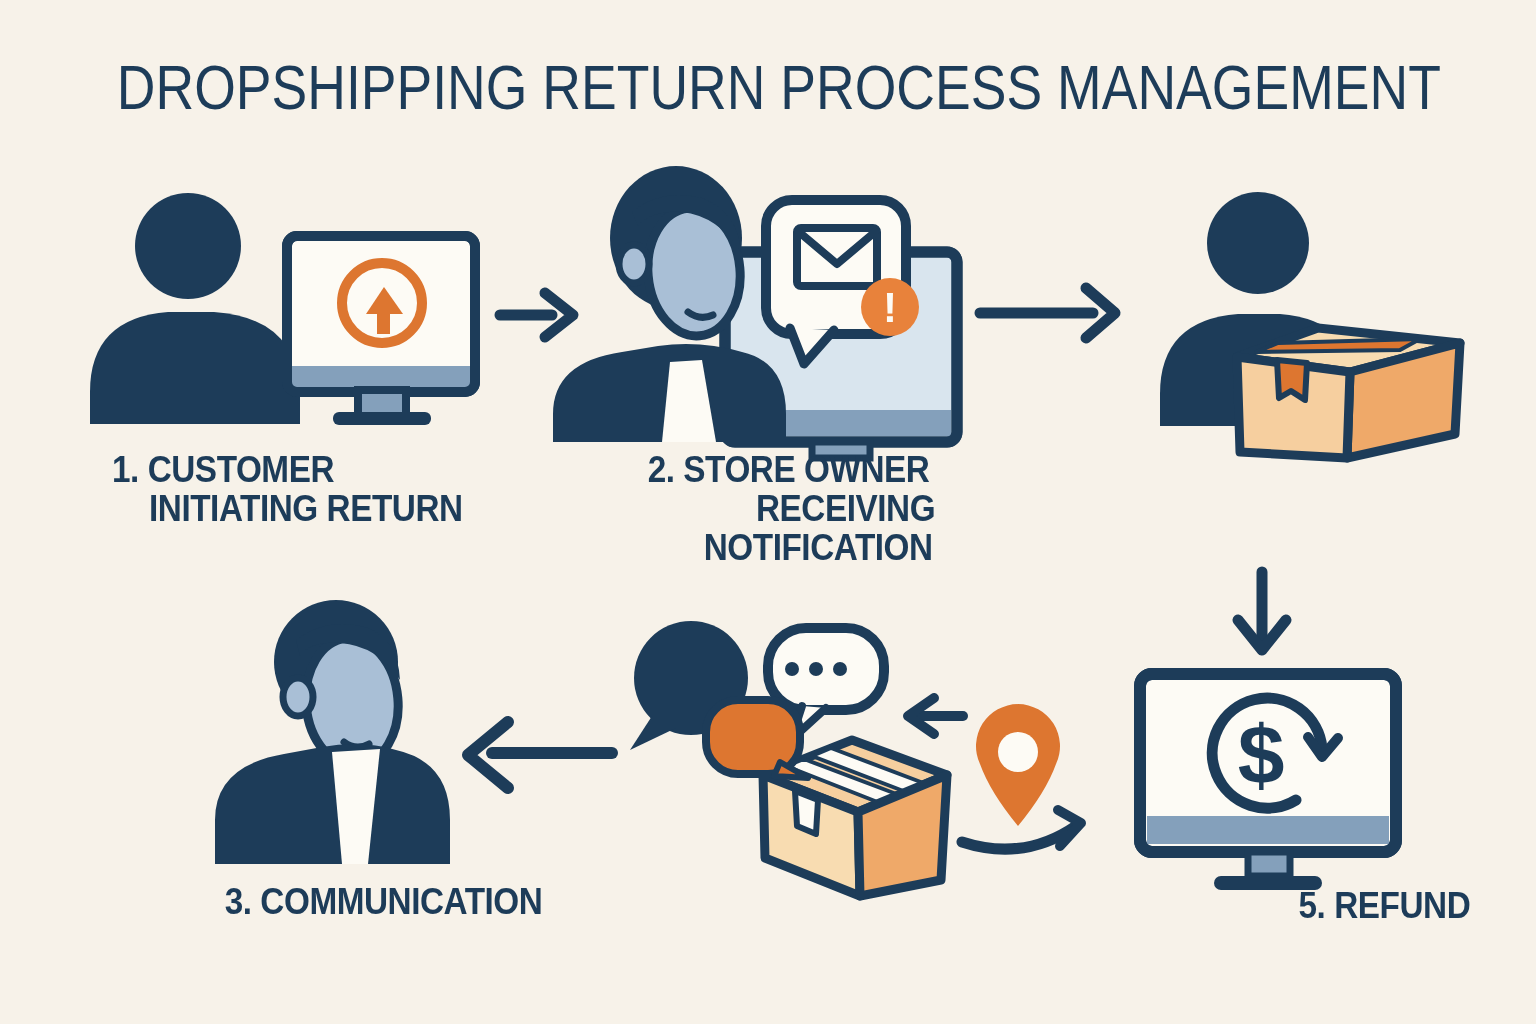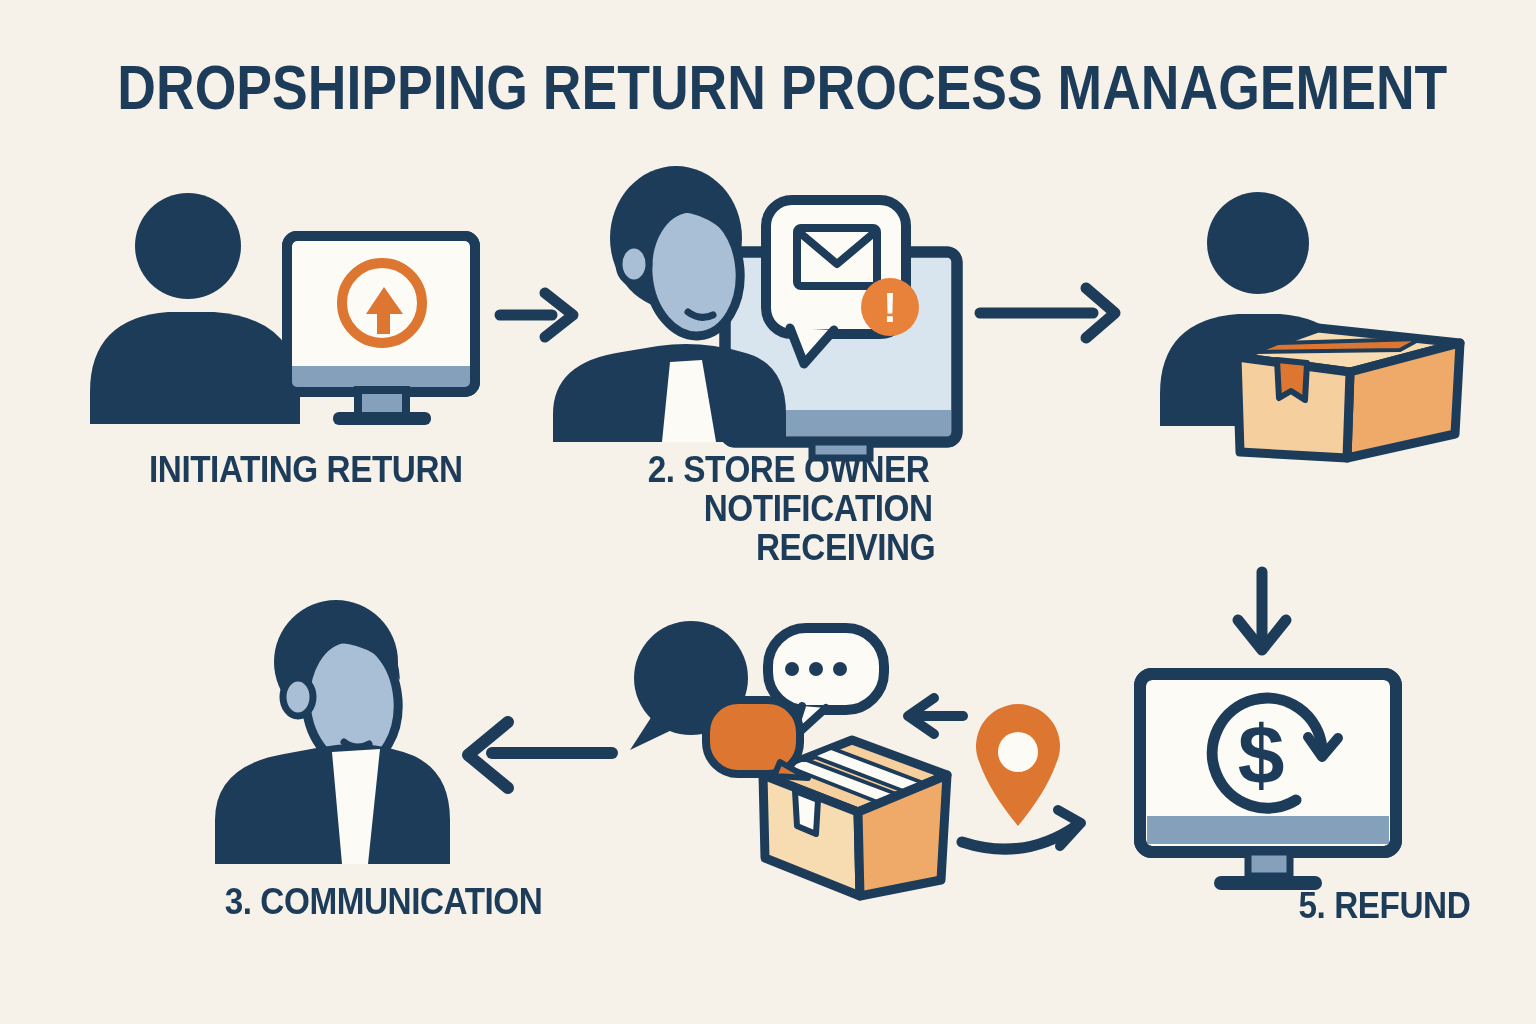--- a/index.html
+++ b/index.html
@@ -5,21 +5,21 @@
   :root{
     --bg:#f7f2e9; --navy:#1d3c59; --steel:#a9bfd6; --screen:#d9e5ee;
     --bar:#84a0bb; --orange:#dd7630; --badge:#e8823b;
     --box-light:#f8dcb1; --box-mid:#efa969; --box-front:#f6cf9f; --white:#fdfbf5;
   }
   html,body{margin:0;padding:0;}
   body{background:#e8e4db;font-family:"Liberation Sans","DejaVu Sans",sans-serif;}
   .stage{position:relative;width:1536px;height:1024px;background:var(--bg);overflow:hidden;}
   .stage svg{position:absolute;left:0;top:0;}
   .title{position:absolute;left:0;right:0;top:54px;text-align:center;
-         font-weight:bold;font-size:63px;line-height:1.05;color:var(--navy);white-space:nowrap;}
+         font-weight:normal;font-size:63px;line-height:1.05;color:var(--navy);white-space:nowrap;}
   .sq{display:inline-block;transform:scaleX(.85);transform-origin:50% 50%;}
   .label{position:absolute;font-weight:bold;font-size:37px;line-height:39px;
          color:var(--navy);letter-spacing:-.5px;}
   .label.center{text-align:right;}
   .label .ln .sq{transform:scaleX(.9);}
   .label.leftal .ln .sq{transform-origin:left center;}
   .label .ln.indent{margin-left:37px;}
   
   .fn{fill:var(--navy);} .fs{fill:var(--steel);} .fw{fill:var(--white);}
   .fo{fill:var(--orange);} .fb{fill:var(--badge);} .fscr{fill:var(--screen);}
@@ -148,27 +148,28 @@
       <path d="M296 640 Q328 616 368 628 Q398 640 400 680 Q378 646 340 643 Q310 641 300 656 Z" class="fn"></path>
       <path d="M344 742 q 12 9 25 2" class="nf sn rj" stroke-width="7"></path>
       <path d="M215 864 L215 820 Q215 766 284 754 L322 747 Q362 740 396 750 Q450 762 450 820 L450 864 Z" class="fn"></path>
       <path d="M332 752 L380 749 L368 864 L342 864 Z" class="fw"></path>
     </g>
   </svg>
 
   <div class="title"><span class="sq">DROPSHIPPING RETURN PROCESS MANAGEMENT</span></div>
 
   <div class="label leftal" style="left:112px;top:450px;">
+    <div class="ln"><span class="sq">1. CUSTOMER</span></div>
     <div class="ln indent"><span class="sq">INITIATING RETURN</span></div>
   </div>
 
   <div class="label center" style="left:545px;top:450px;width:400px;">
     <div class="ln"><span class="sq">2. STORE OWNER</span></div>
+    <div class="ln"><span class="sq">RECEIVING</span></div>
     <div class="ln"><span class="sq">NOTIFICATION</span></div>
-    <div class="ln"><span class="sq">RECEIVING</span></div>
   </div>
 
   <div class="label center" style="left:110px;top:882px;width:450px;">
     <div class="ln"><span class="sq">3. COMMUNICATION</span></div>
   </div>
 
 
   <div class="label center" style="left:1080px;top:886px;width:400px;text-decoration:underline;">
     <div class="ln"><span class="sq">5. REFUND</span></div>
   </div>

